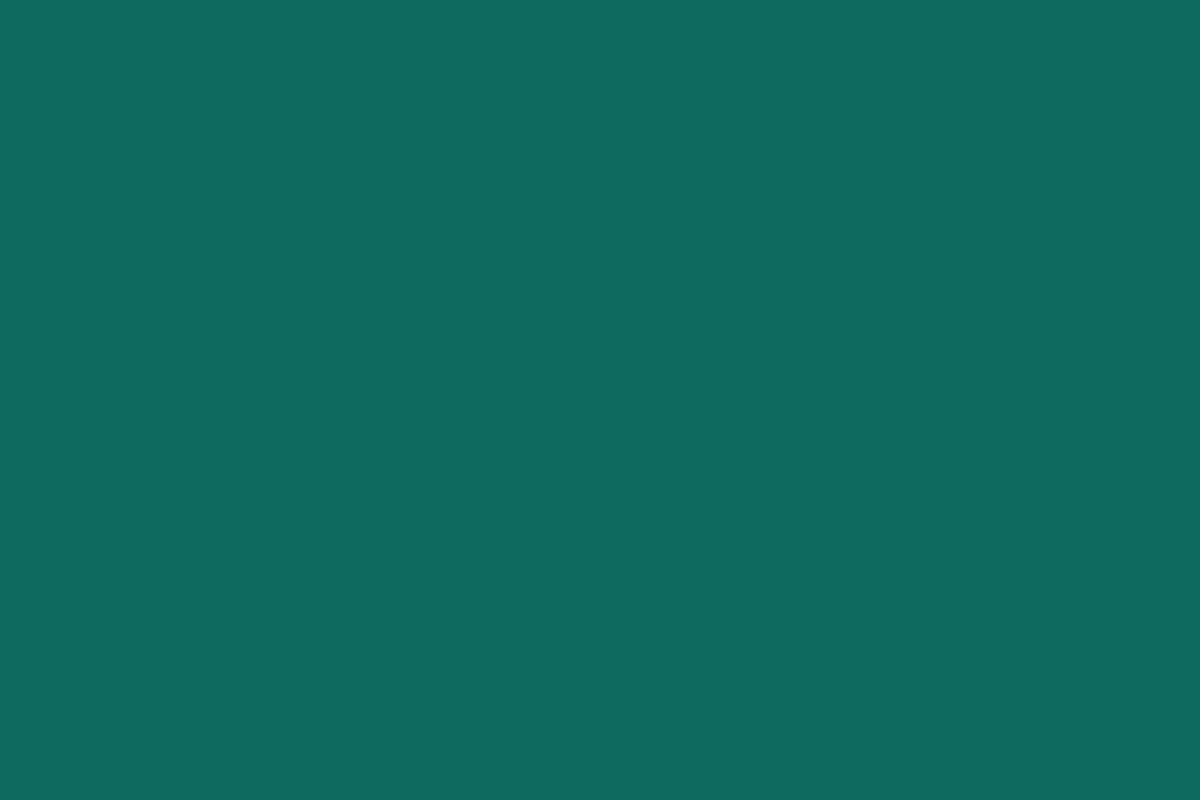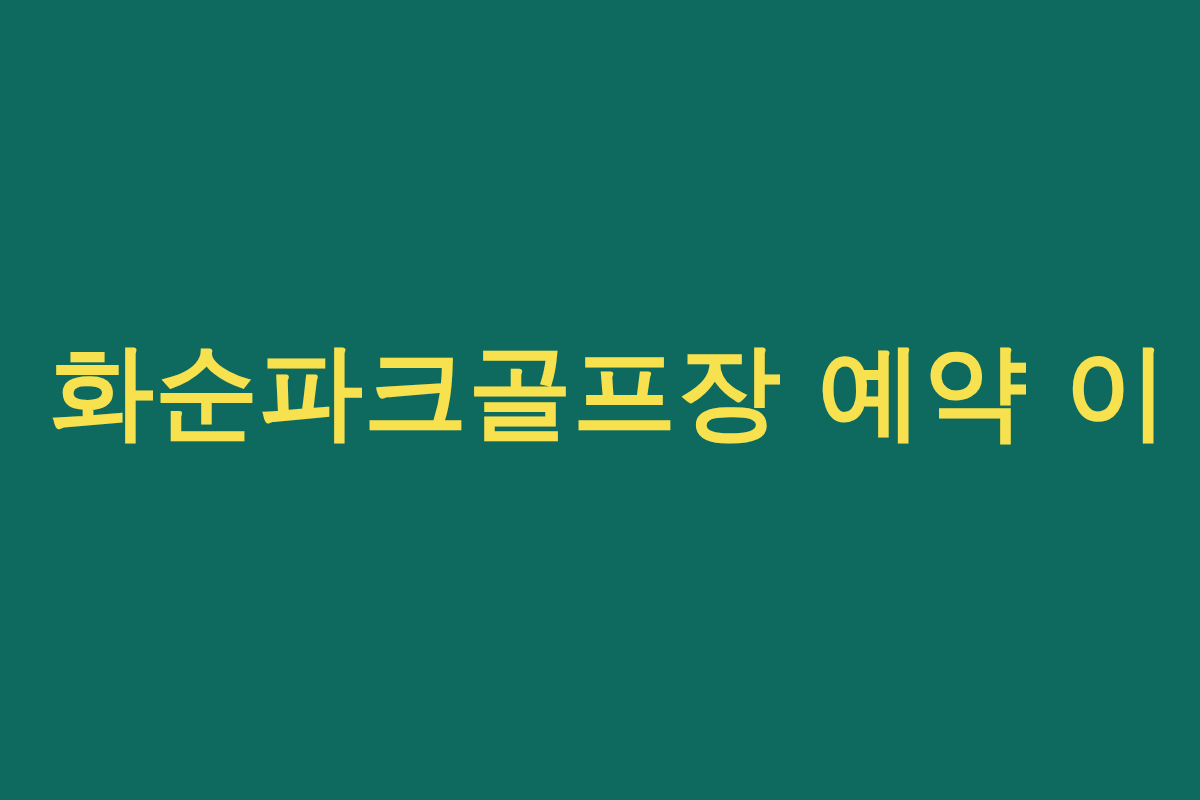--- a/index.html
+++ b/index.html
@@ -49,16 +49,15 @@
     display: block;
     white-space: nowrap;
   }
 </style>
 </head>
 <body>
 
 <div id="banner" style="background: rgb(14, 106, 95);">
 
   <h1 id="headline" style="color: rgb(248, 225, 78); font-size: 104px;">
-    <span class="hl-line">화순파크골프장 예약 이</span>
   </h1>
 
 </div>
 
 </body></html>

